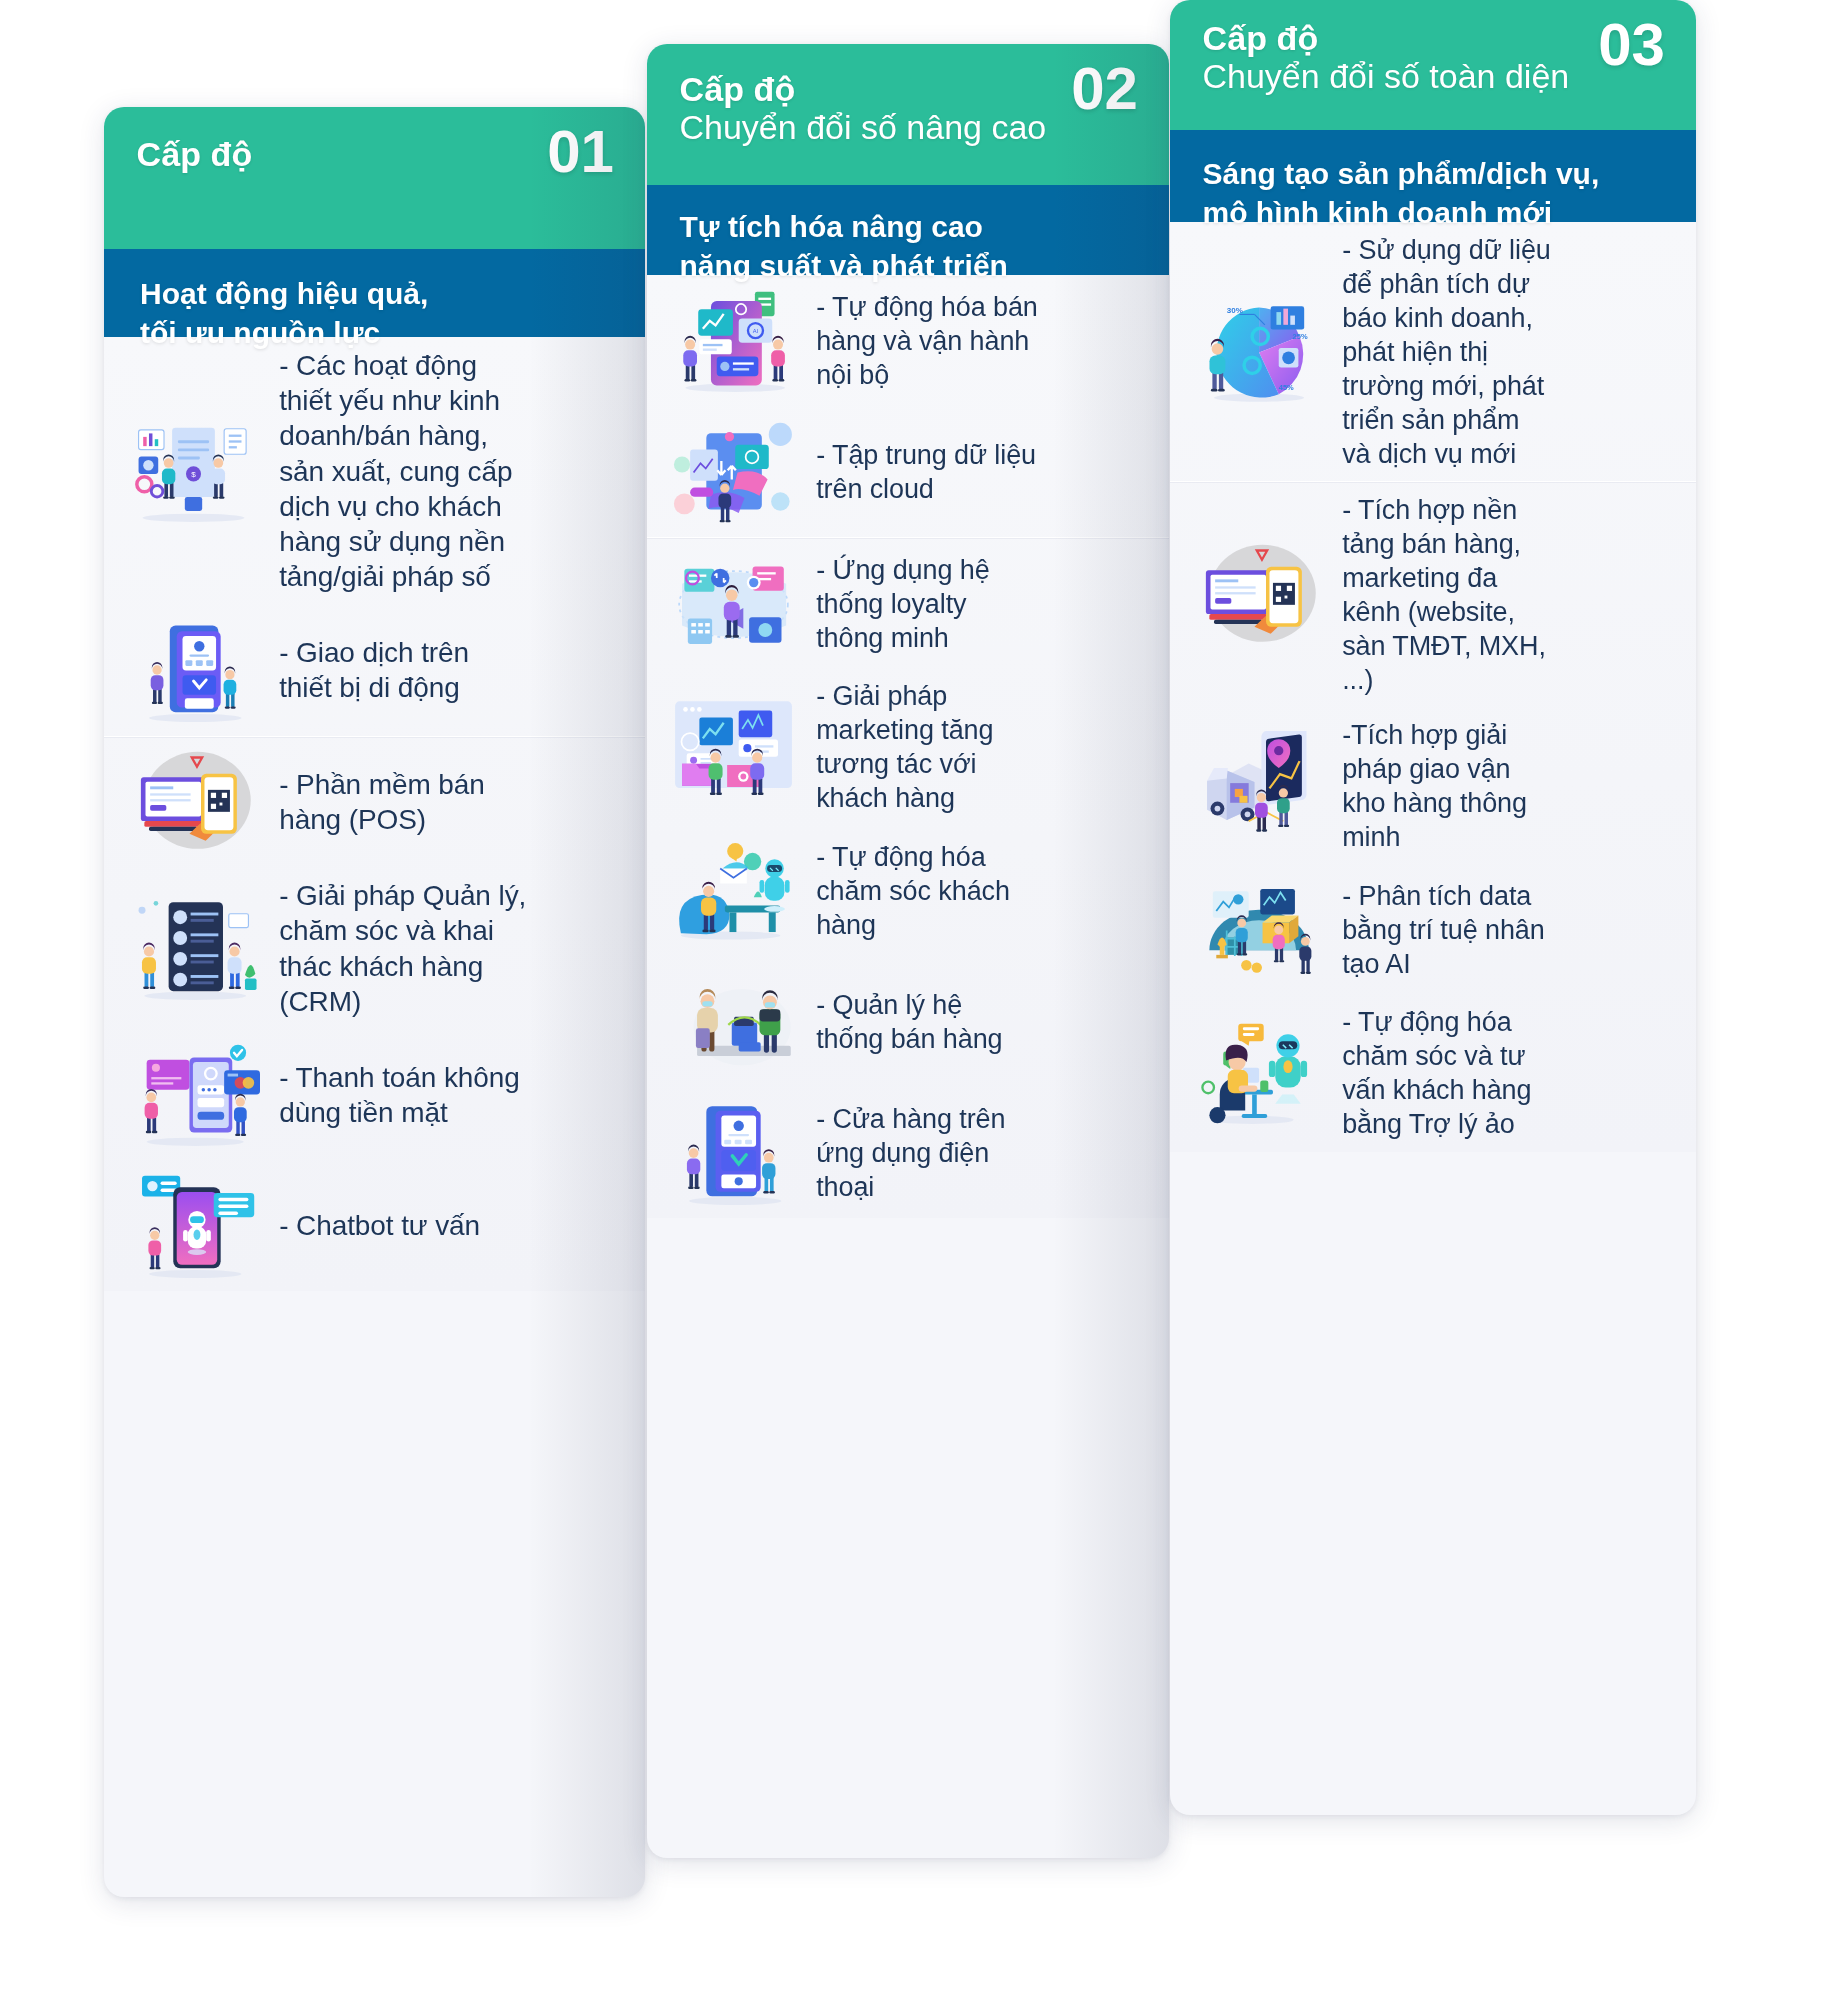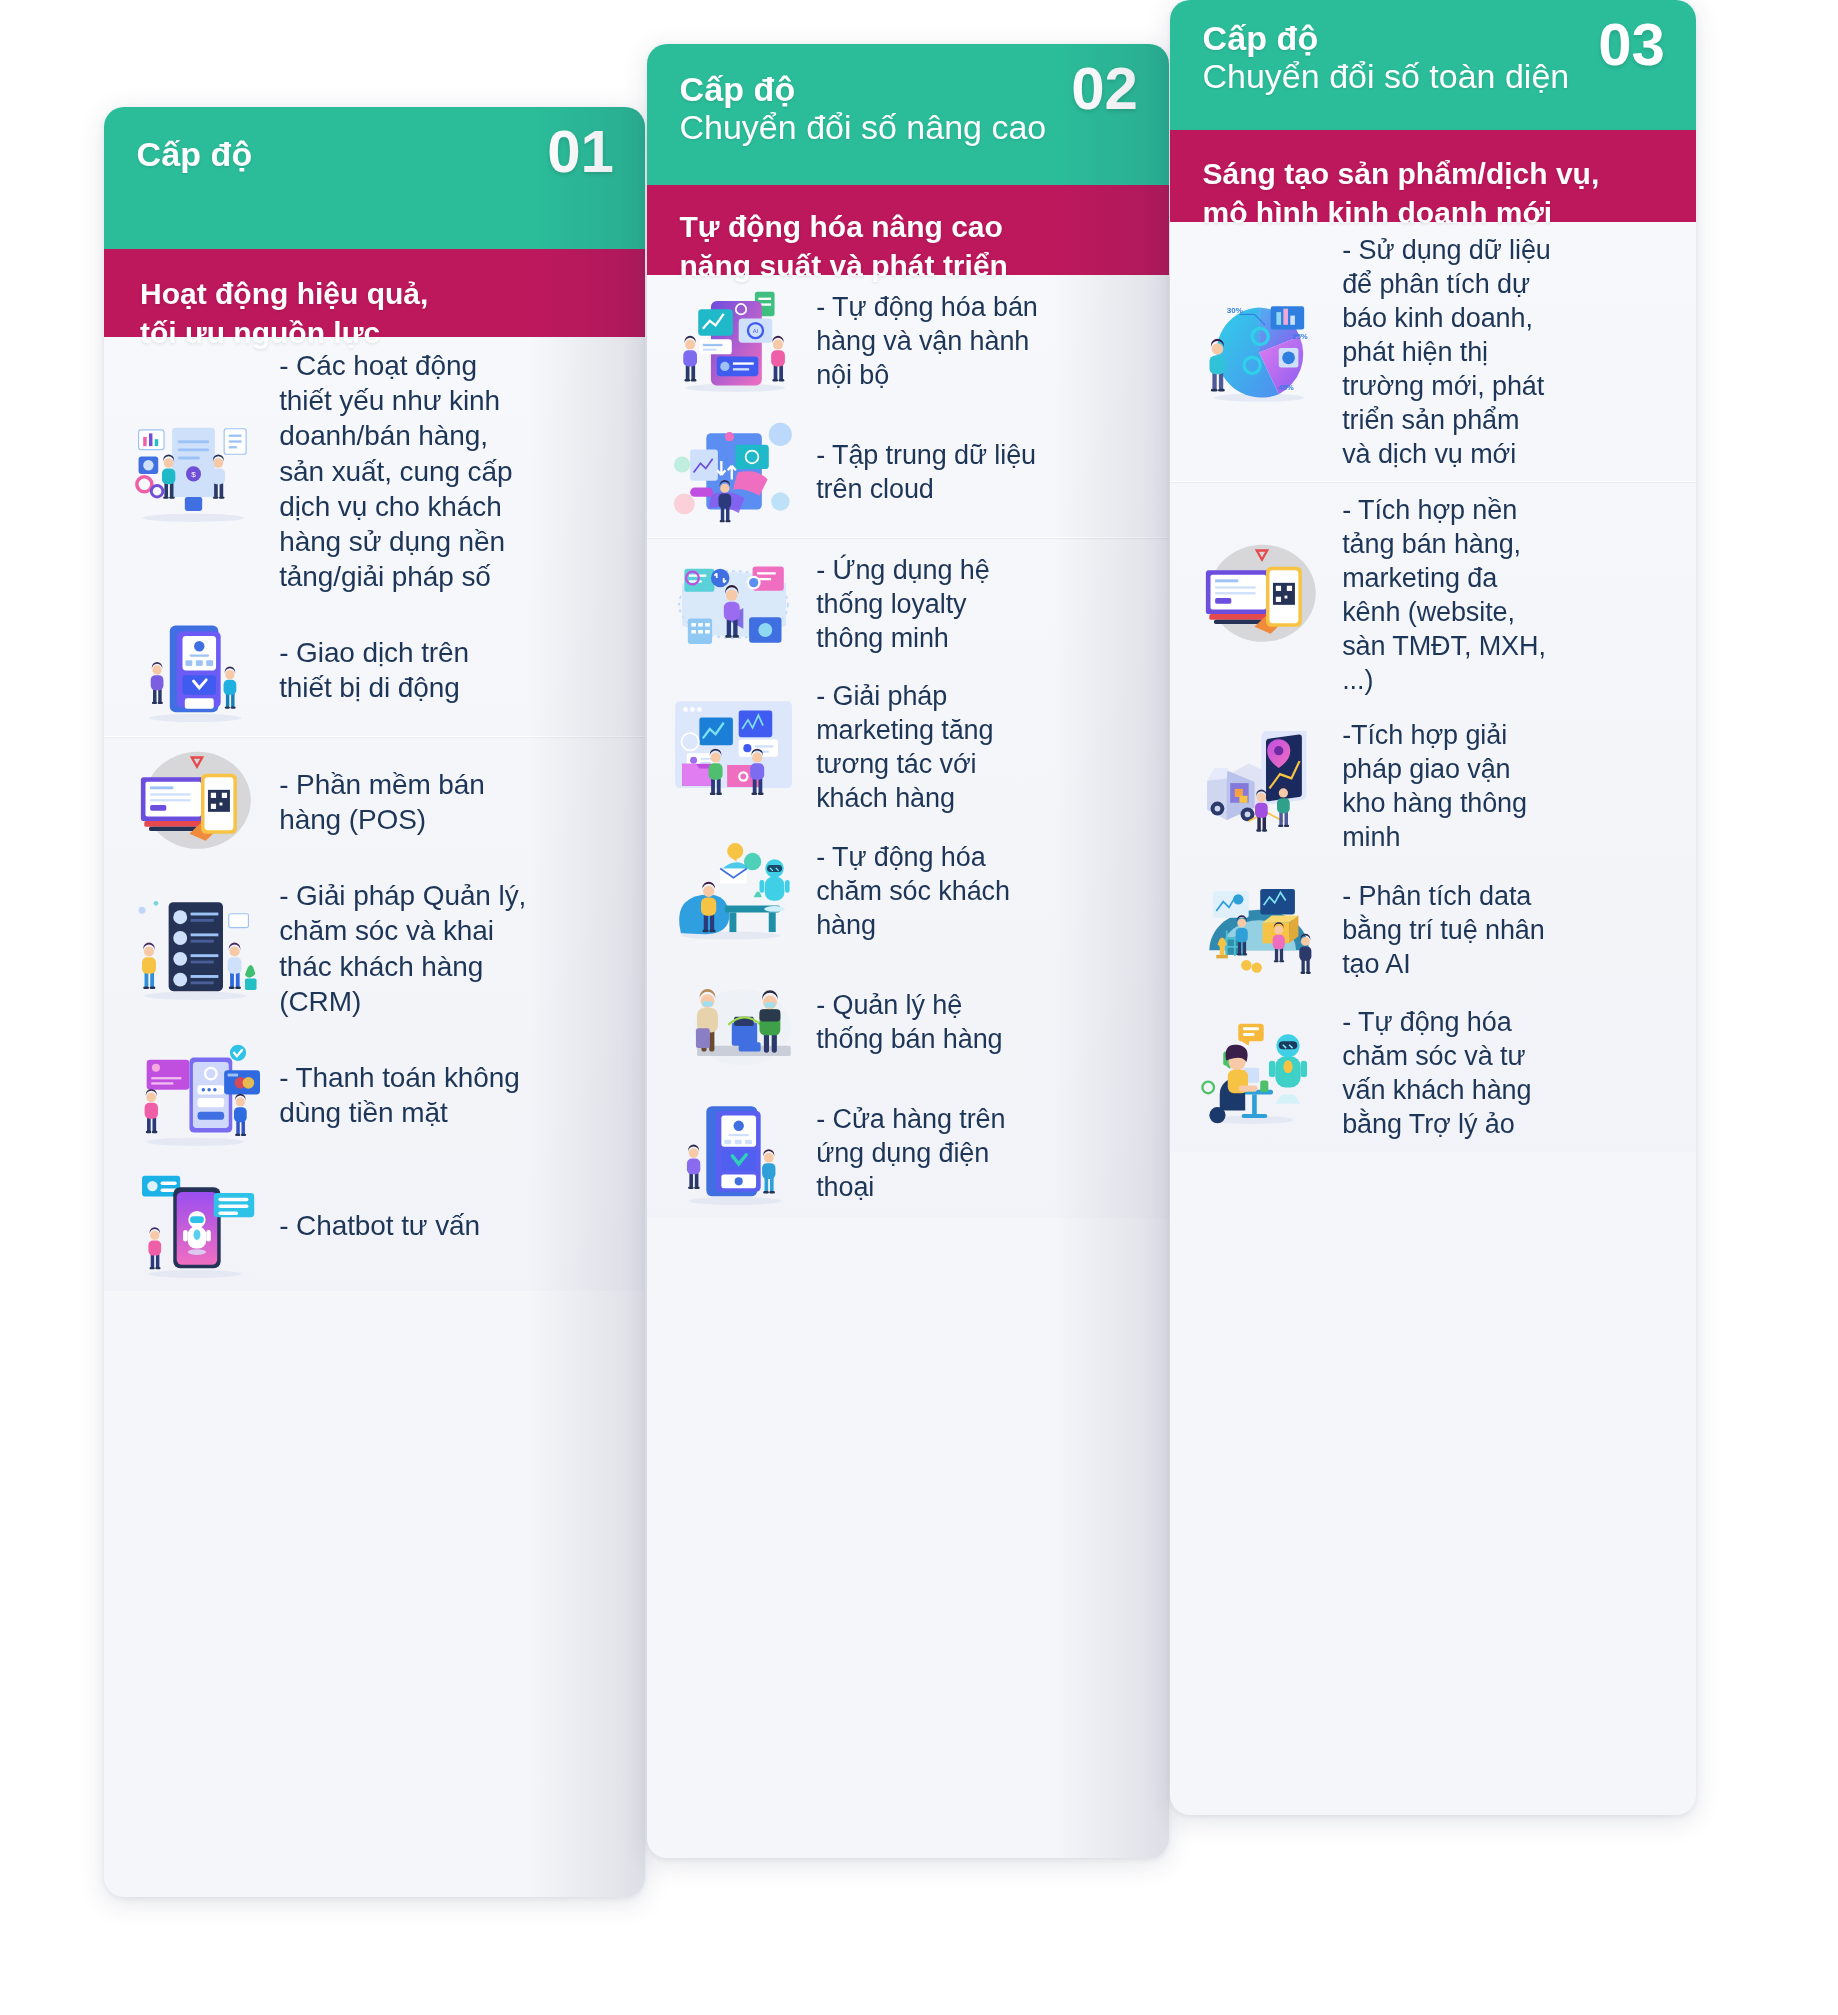--- a/index.html
+++ b/index.html
@@ -50,21 +50,21 @@
     font-size:34px;font-weight:normal;line-height:1.18;margin-top:0;
     text-shadow:0 1.2px 2.9px rgba(0,0,0,.10);
   }
   .hdr-green .num{
     position:absolute;right:31px;top:15px;
     font-size:60px;font-weight:bold;line-height:1;
     text-shadow:0 1.7px 4.6px rgba(0,0,0,.14);
   }
 
   .hdr-amber{
-    background:#be185d;
+    background:#0369a1;
     color:#ffffff;
     box-sizing:border-box;
   }
   .hdr-amber .goal{
     font-size:30px;font-weight:bold;line-height:1.30;
     text-shadow:0 1.2px 3.5px rgba(0,0,0,.12);
   }
 
   
   .c1 .hdr-green{height:142px;padding-top:29px;}
@@ -391,21 +391,21 @@
       </div>
       <div class="shade"></div>
     </div>
     <div class="card c2">
       <div class="hdr-green">
         <div class="num">02</div>
         <div class="lvl">Cấp độ</div>
         <div class="sub">Chuyển đổi số nâng cao</div>
       </div>
       <div class="hdr-amber">
-        <div class="goal" style="white-space: pre-line;">Tự động hóa nâng cao
+        <div class="goal" style="white-space: pre-line;">Tự tích hóa nâng cao
 năng suất và phát triển</div>
       </div>
       <div class="body">
         <div class="seg">
           <div class="item">
             <div class="art">
               <svg width="133" height="110" viewBox="0 0 230 190" xmlns="http://www.w3.org/2000/svg">
                 <ellipse cx="118" cy="176" rx="86" ry="7" fill="#dfe4f2" opacity=".75"></ellipse>
                 <rect x="152" y="10" width="34" height="42" rx="4" fill="#3fbf7f"></rect>
                 <rect x="158" y="20" width="22" height="4" fill="#fff"></rect>

